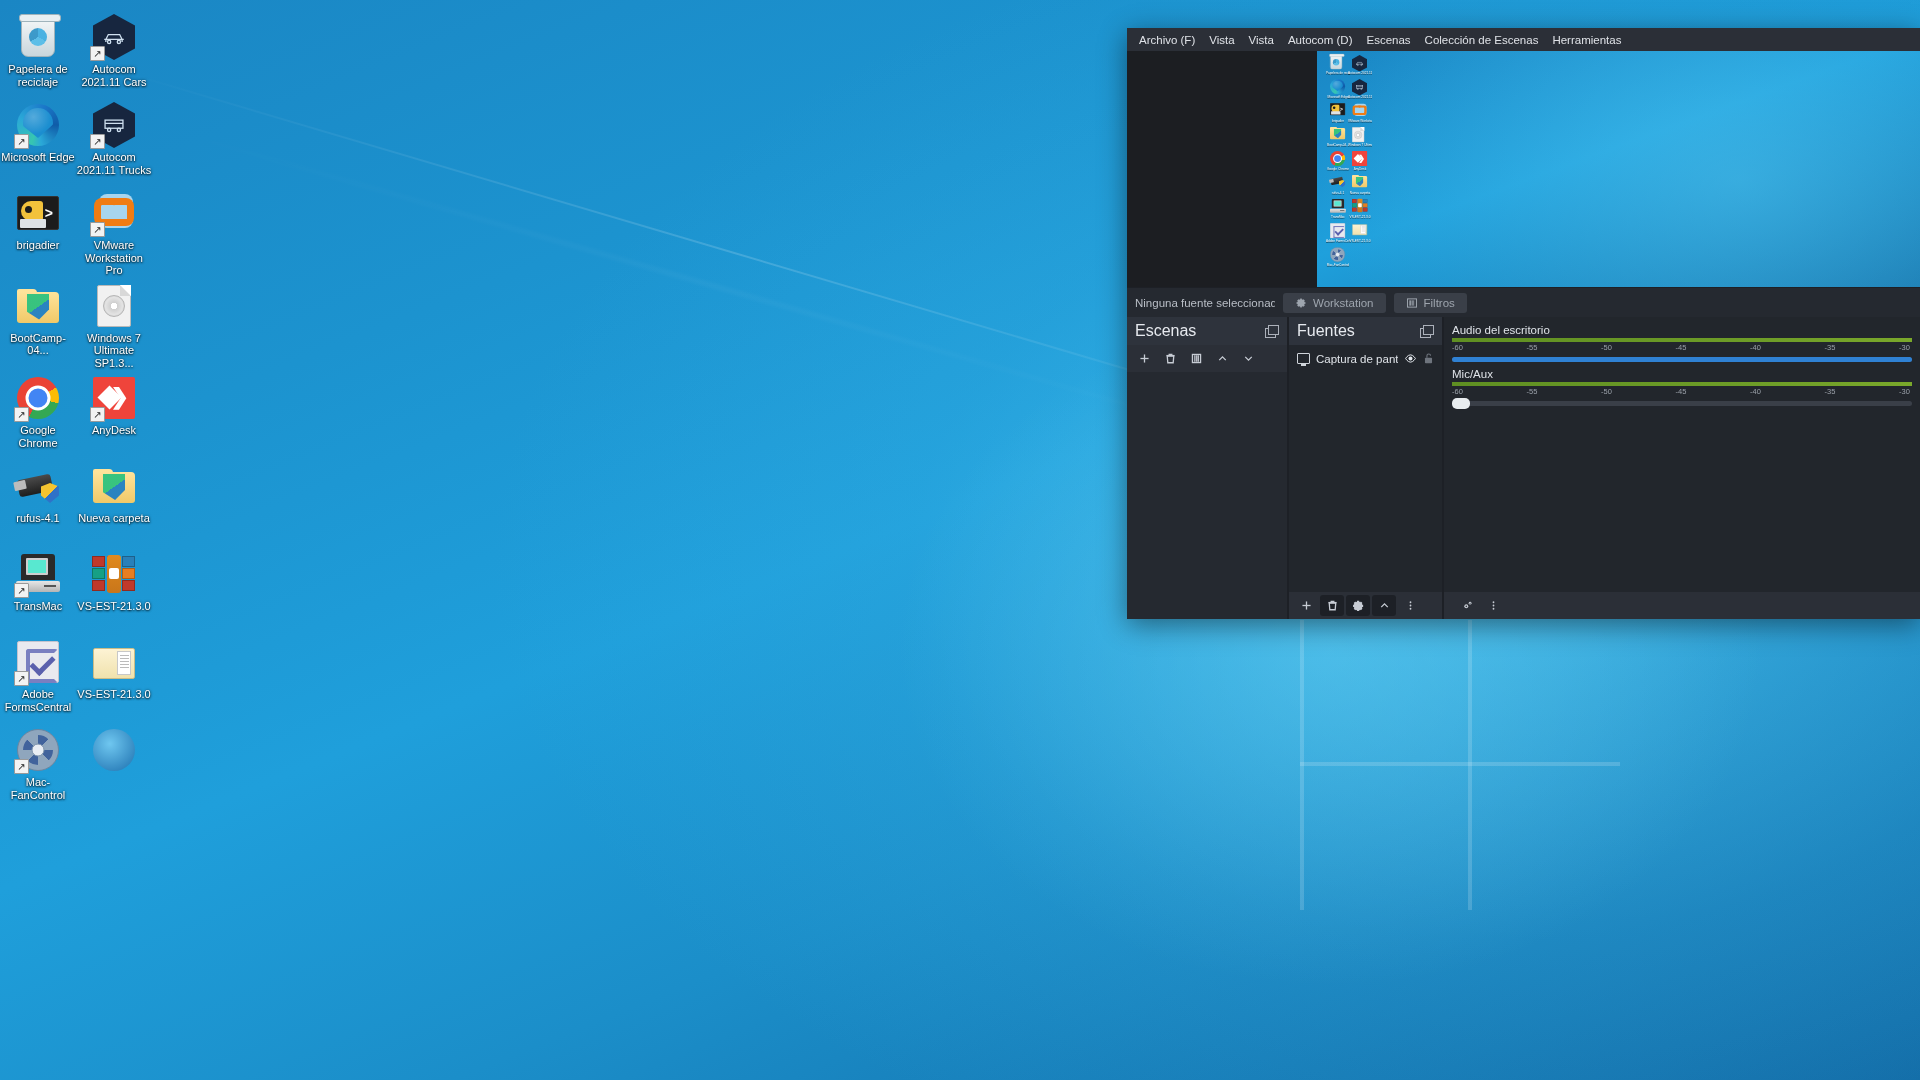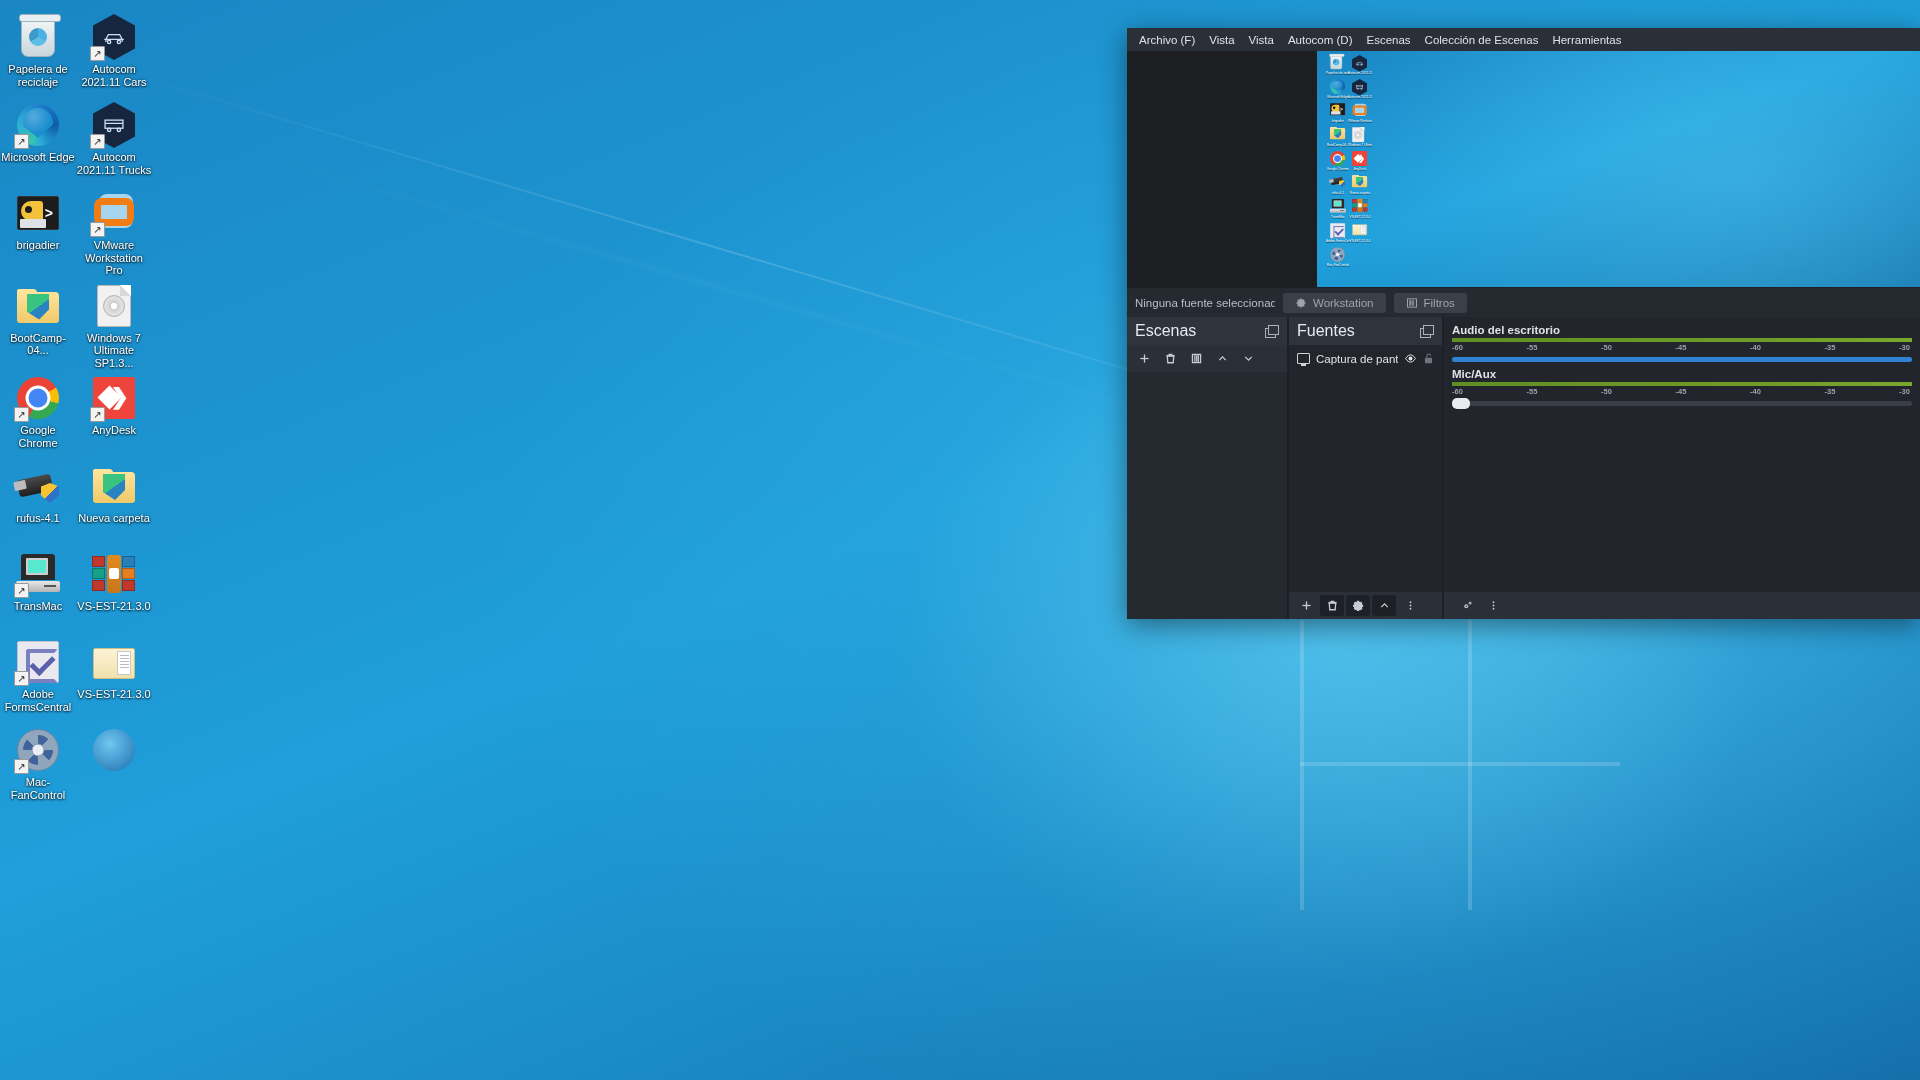--- a/index.html
+++ b/index.html
@@ -275,21 +275,21 @@
     display:flex; align-items:center; gap:6px;
     margin:1px 4px; padding:3px 4px; color:#dfe3e8; font-size:11.5px;
   }
   .src-monitor{ width:13px;height:11px; border:1.4px solid #cfd4da; border-radius:1px; flex:0 0 auto; position:relative;}
   .src-monitor::after{content:"";position:absolute;left:3px;bottom:-3px;width:5px;height:2px;background:#cfd4da;}
   .source-name{ flex:1 1 auto; overflow:hidden; white-space:nowrap; }
   .eye{ width:13px;height:13px; flex:0 0 auto; }
   .lock{ width:11px;height:13px; flex:0 0 auto; }
 
   
-  .mixer-track{ padding:4px 8px 0 8px;font-weight:bold; }
+  .mixer-track{ padding:4px 8px 0 8px; }
   .mixer-name{ color:#dfe3e8; font-size:11.5px; margin-bottom:2px; }
   .meter{ height:4px; background:#31363e; position:relative; margin-bottom:1px; }
   .meter .fillg{ position:absolute; left:0; top:0; height:100%; width:100%;
     background:linear-gradient(90deg,#5f8f22 0%,#6f9e28 70%,#7aa82b 100%); }
   .ticks{ display:flex; justify-content:space-between; color:#9aa0a9; font-size:7.5px; margin-bottom:4px; padding-right:2px;}
   .slider{ height:5px; background:#3a3f48; border-radius:3px; position:relative; margin:5px 0 2px 0; }
   .slider .sfill{ position:absolute;left:0;top:0;height:100%;background:#2f81d4;border-radius:3px; }
   .slider .handle{ position:absolute; top:-3px; width:18px;height:11px; background:#e8ecef; border-radius:5px; }
 </style>
 </head>

